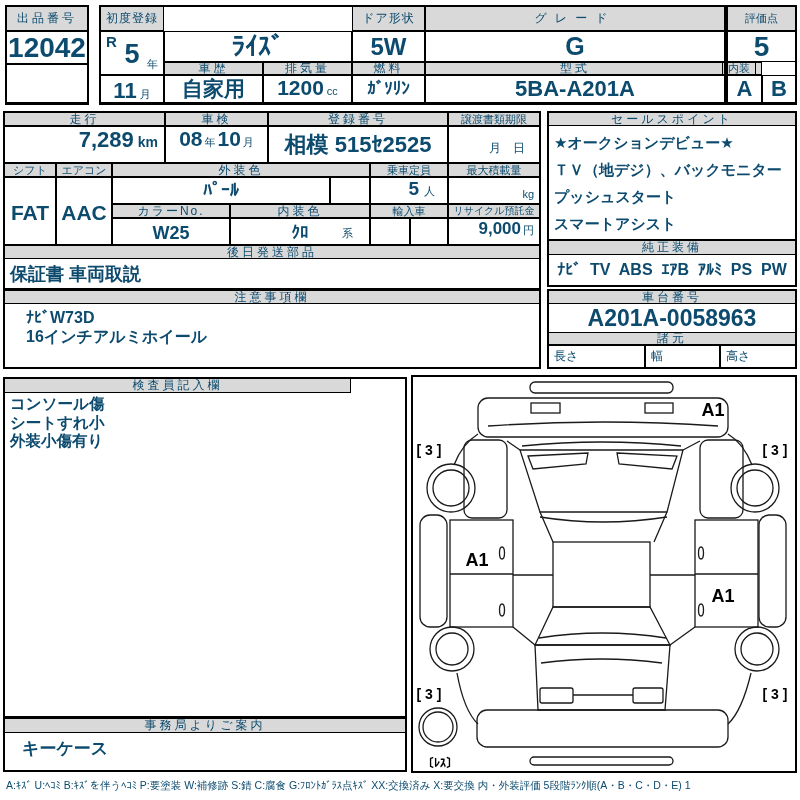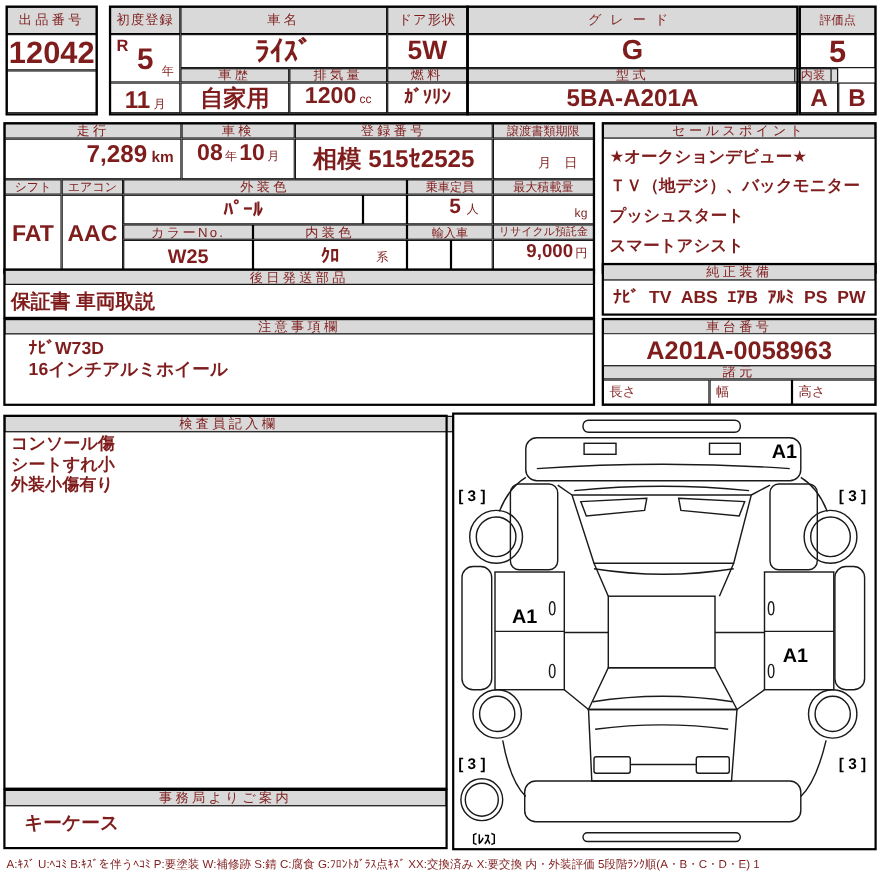--- a/index.html
+++ b/index.html
@@ -1,18 +1,18 @@
 <!DOCTYPE html>
 <html><head>
 <meta charset="utf-8">
 <style>
   html,body{margin:0;padding:0;background:#fff;}
   #sheet{
     position:relative;width:800px;height:800px;background:#fff;
-    font-family:"Liberation Sans","DejaVu Sans",sans-serif;color:#7f1d1d;
+    font-family:"Liberation Sans","DejaVu Sans",sans-serif;color:#0c4a6e;
     overflow:hidden;
   }
   .abs{position:absolute;box-sizing:border-box;}
   .grp{position:absolute;box-sizing:border-box;border:2px solid #000;pointer-events:none;background:transparent;}
   .hdr{
     background:#d9d9d9;border:1px solid #000;
     display:flex;align-items:center;justify-content:center;
     font-size:12px;letter-spacing:3px;white-space:nowrap;overflow:hidden;
   }
   .hdr.tight{letter-spacing:0;font-size:11px;}
@@ -38,21 +38,20 @@
   <div class="abs cell" style="left:100px;top:31px;width:64px;height:44px;position:absolute;">
     <span style="position:absolute;left:5px;top:1px;font-size:15px;font-weight:bold;">R</span>
     <span class="b" style="font-size:27px;margin-top:2px;">5</span>
     <span style="position:absolute;right:5px;bottom:2px;font-size:11px;">年</span>
   </div>
   <div class="abs cell base" style="left:100px;top:75px;width:64px;height:28px;align-items:baseline;padding-top:2px;">
     <span class="b" style="font-size:22px;">11</span>
     <span style="font-size:11px;margin-left:3px;">月</span>
   </div>
 
-  <div class="abs hdr" style="left:164px;top:6px;width:188px;height:25px;">車名</div>
   <div class="abs cell b" style="left:164px;top:31px;width:188px;height:31px;font-size:26px;">ﾗｲｽﾞ</div>
   <div class="abs hdr" style="left:164px;top:62px;width:99px;height:13px;">車歴</div>
   <div class="abs cell b" style="left:164px;top:75px;width:99px;height:28px;font-size:21px;">自家用</div>
   <div class="abs hdr" style="left:263px;top:62px;width:89px;height:13px;">排気量</div>
   <div class="abs cell base" style="left:263px;top:75px;width:89px;height:28px;align-items:baseline;">
     <span class="b" style="font-size:21px;">1200</span>
     <span style="font-size:11px;margin-left:3px;">cc</span>
   </div>
 
   <div class="abs hdr" style="left:352px;top:6px;width:73px;height:25px;letter-spacing:1px;">ドア形状</div>
@@ -151,21 +150,21 @@
   <div class="grp" style="left:3px;top:289px;width:538px;height:80px;"></div>
 
   <div class="abs hdr" style="left:548px;top:290px;width:248px;height:14px;">車台番号</div>
   <div class="abs nb cell b" style="left:548px;top:304px;width:248px;height:28px;font-size:23px;border:none;">A201A-0058963</div>
   <div class="abs hdr" style="left:548px;top:332px;width:248px;height:13px;">諸元</div>
   <div class="abs cell" style="left:548px;top:345px;width:97px;height:23px;justify-content:flex-start;padding-left:5px;font-size:12px;">長さ</div>
   <div class="abs cell" style="left:645px;top:345px;width:75px;height:23px;justify-content:flex-start;padding-left:5px;font-size:12px;">幅</div>
   <div class="abs cell" style="left:720px;top:345px;width:76px;height:23px;justify-content:flex-start;padding-left:5px;font-size:12px;">高さ</div>
   <div class="grp" style="left:547px;top:289px;width:250px;height:80px;"></div>
 
-  <div class="abs hdr" style="left:4px;top:378px;width:408px;height:15px;">検査員記入欄</div>
+  <div class="abs hdr" style="left:4px;top:378px;width:347px;height:15px;">検査員記入欄</div>
   <div class="abs nb lines" style="left:4px;top:393px;width:402px;height:323px;padding:2px 0 0 6px;font-weight:bold;font-size:15.5px;line-height:18.5px;">
     <div>コンソール傷</div>
     <div>シートすれ小</div>
     <div>外装小傷有り</div>
   </div>
   <div class="grp" style="left:3px;top:377px;width:404px;height:341px;"></div>
 
   <div class="abs hdr" style="left:4px;top:718px;width:402px;height:15px;">事務局よりご案内</div>
   <div class="abs nb b" style="left:4px;top:733px;width:402px;height:38px;font-size:17px;padding:4px 0 0 18px;">キーケース</div>
   <div class="grp" style="left:3px;top:717px;width:404px;height:55px;"></div>

